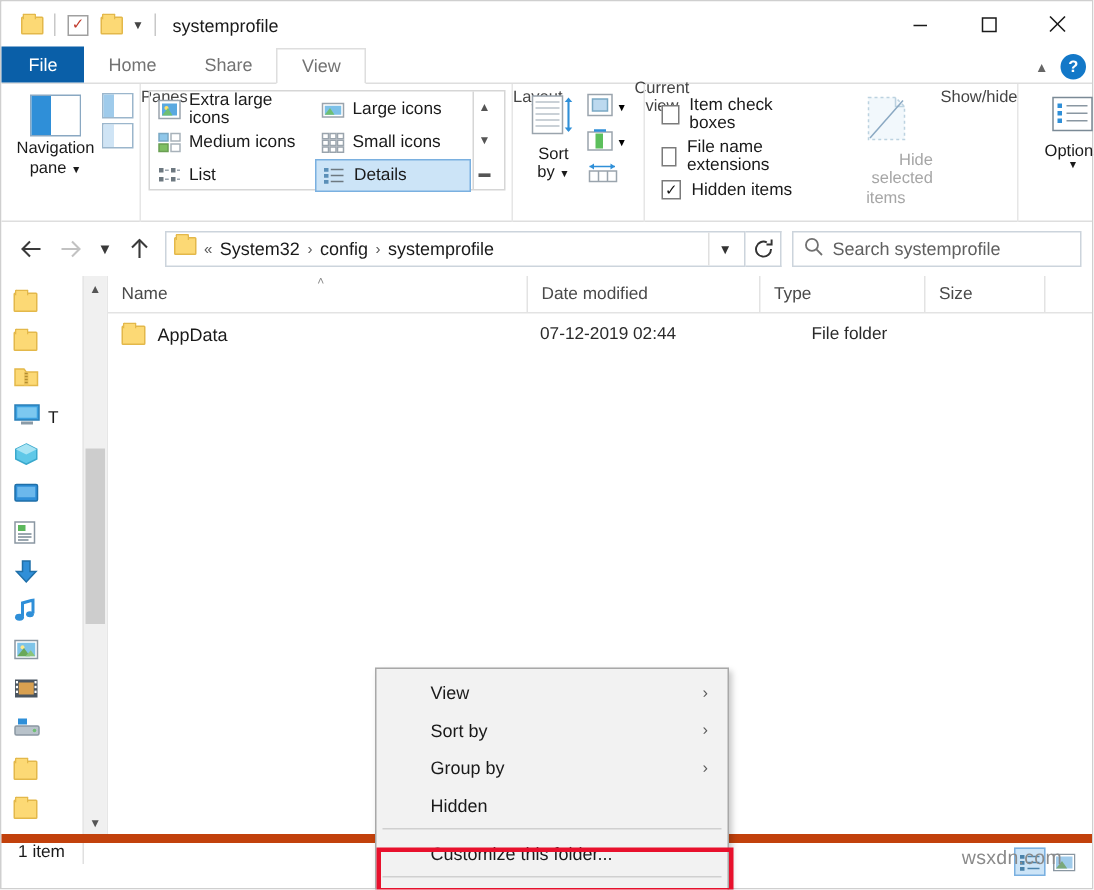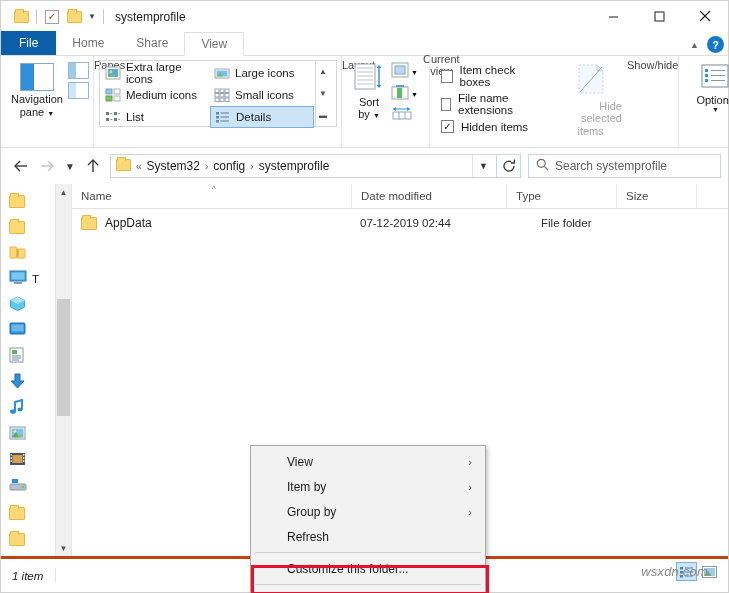--- a/index.html
+++ b/index.html
@@ -212,22 +212,22 @@
     position: absolute; right: 13px; font-size: 11px; color: #5a5a5a;
   }
   .ctx-sep { height: 1px; background: #d0d0d0; margin: 3px 4px; }
   .highlight-box {
     position: absolute; left: 250px; top: 381px; width: 238px; height: 30px;
     border: 3px solid #e8112d; z-index: 60; pointer-events: none;
   }
 
   
   .statusbar {
-    height: 26px; border-top: 3px solid #c2410c; display: flex; align-items: flex-end;
-    padding-left: 11px; font-size: 11.5px; color: #1a1a1a; position: relative; font-style: italic;
+    height: 26px; border-top: 6px solid #c2410c; display: flex; align-items: flex-start;
+    padding-left: 11px; font-size: 11.5px; color: #1a1a1a; position: relative;
   }
   .status-sep { width: 1px; height: 14px; background: #e0e0e0; margin-left: 12px; }
   .viewtoggle { position: absolute; right: 8px; top: 3px; display: flex; gap: 2px; }
   .vt {
     width: 21px; height: 19px; display: flex; align-items: center; justify-content: center;
   }
   .vt.sel { background: #cce4f7; border: 1px solid #7ab0e0; }
   .watermark {
     position: absolute; right: 20px; bottom: 3px; font-size: 13px; color: #8a8a8a;
     letter-spacing: .2px; z-index: 70;
@@ -707,29 +707,29 @@
         <div class="cell" style="width:80px;"></div>
       </div>
     </div>
 
     <div class="ctxmenu">
       <div class="ctx-item">
         <span>View</span>
         <span class="sub">›</span>
       </div>
       <div class="ctx-item">
-        <span>Item by</span>
+        <span>Sort by</span>
         <span class="sub">›</span>
       </div>
       <div class="ctx-item">
         <span>Group by</span>
         <span class="sub">›</span>
       </div>
       <div class="ctx-item">
-        <span>Refresh</span>
+        <span>Hidden</span>
       </div>
       <div class="ctx-sep"></div>
       <div class="ctx-item">
         <span>Customize this folder...</span>
       </div>
       <div class="ctx-sep"></div>
       <div class="ctx-item">
         
       </div>
 

